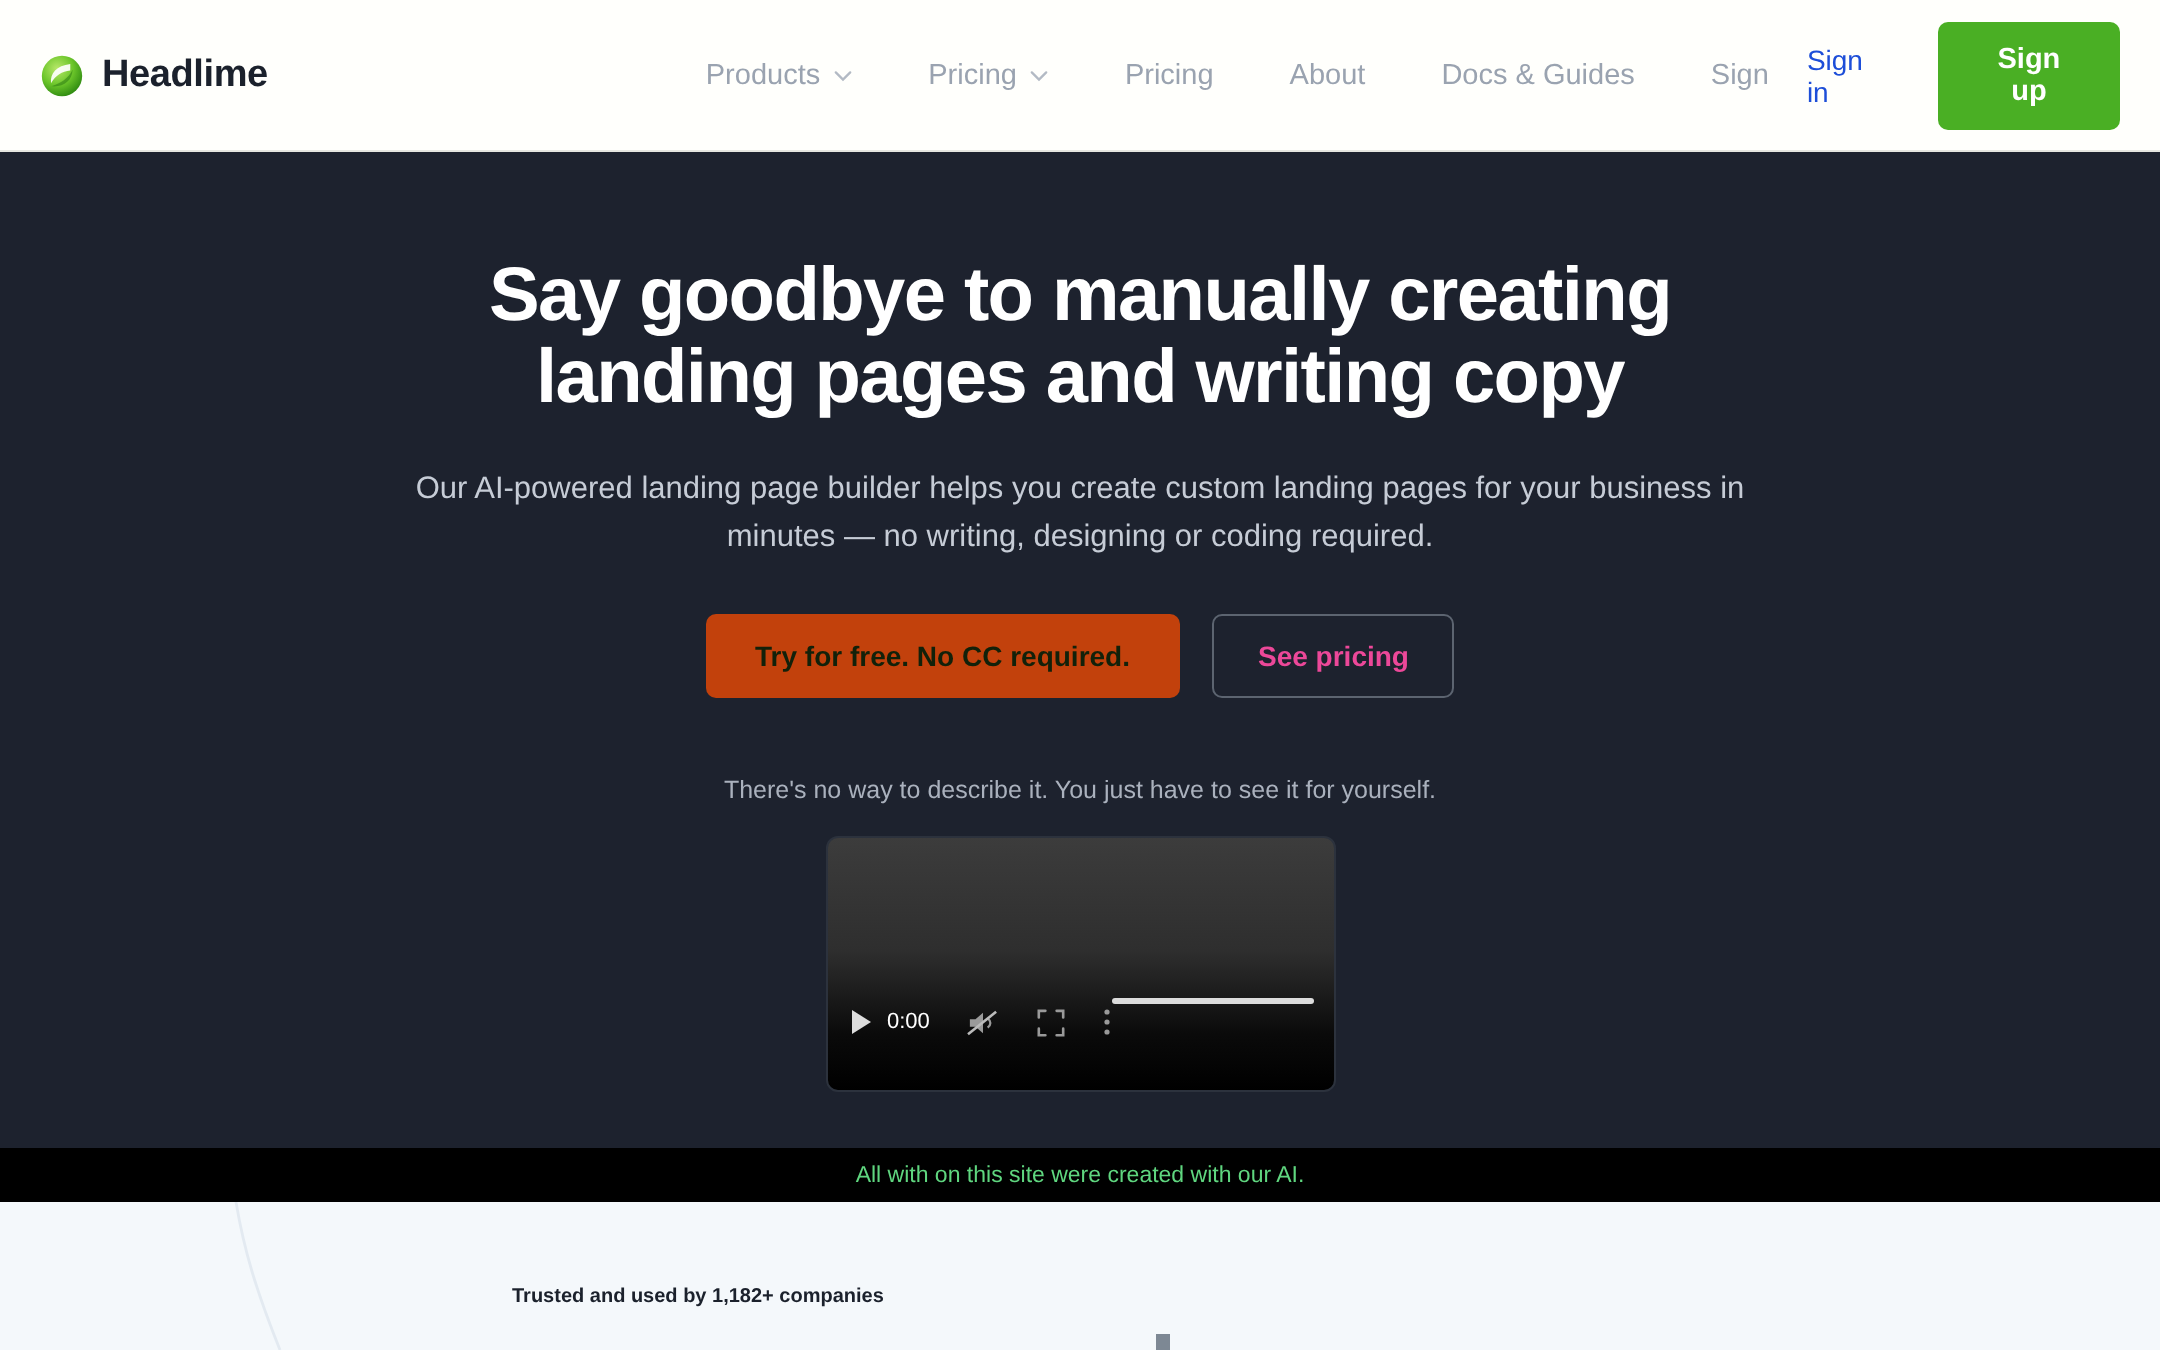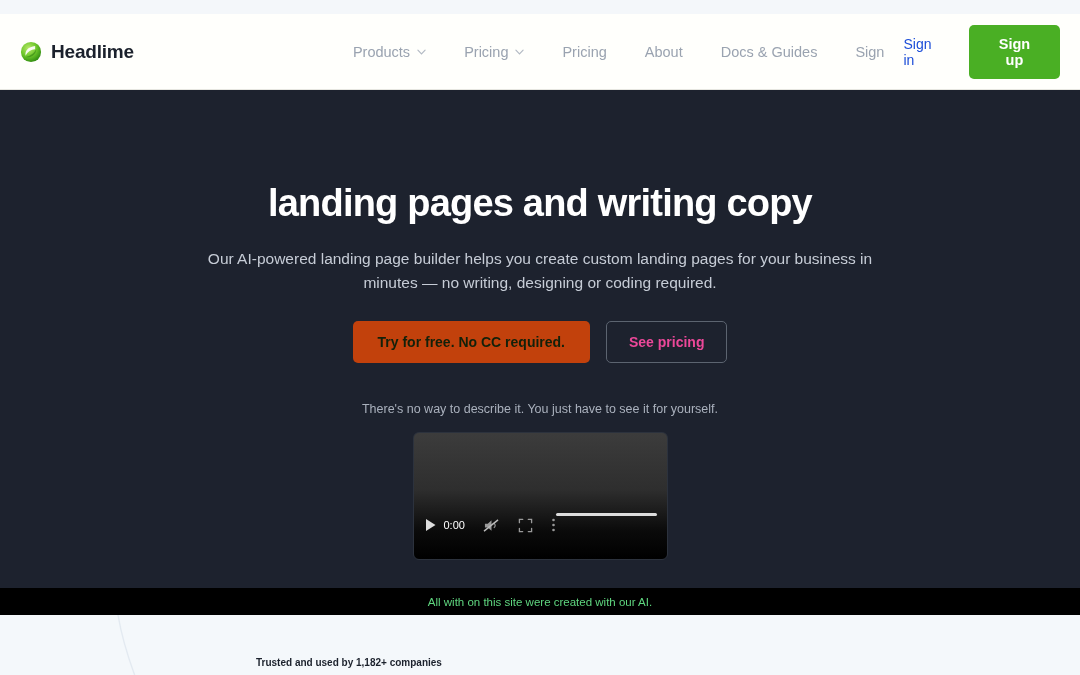--- a/index.html
+++ b/index.html
@@ -11,21 +11,20 @@
   }
 
   
   .header {
     height: 76px;
     background: #fffffc;
     border-bottom: 1px solid #e6e6e0;
     display: flex;
     padding: 0 20px 0 20px;
     position: relative;
-    margin-top: 14px;
   }
   .brand {
     display: flex; align-items: center; gap: 9px;
     margin-left: 0px;
   }
   .brand-logo { width: 22px; height: 22px; flex: none; display: block; }
   .brand-name {
     font-size: 19px; font-weight: bold; color: #1b212c;
     letter-spacing: -0.2px;
   }
@@ -210,21 +209,21 @@
 
   <div class="header-right">
     <span class="signin">Sign in</span>
     <button class="signup">Sign up</button>
   </div>
 </div>
 
 <div class="hero">
 
   <h1 class="hero-title">
-    <br>
+    <span>Say goodbye to manually creating</span><br>
     <span>landing pages and writing copy</span>
   </h1>
 
   <p class="hero-sub">Our AI-powered landing page builder helps you create custom landing pages for your business in minutes — no writing, designing or coding required.</p>
 
   <div class="cta-row">
     <button class="btn-primary">Try for free. No CC required.</button>
     <button class="btn-secondary">See pricing</button>
   </div>
 

